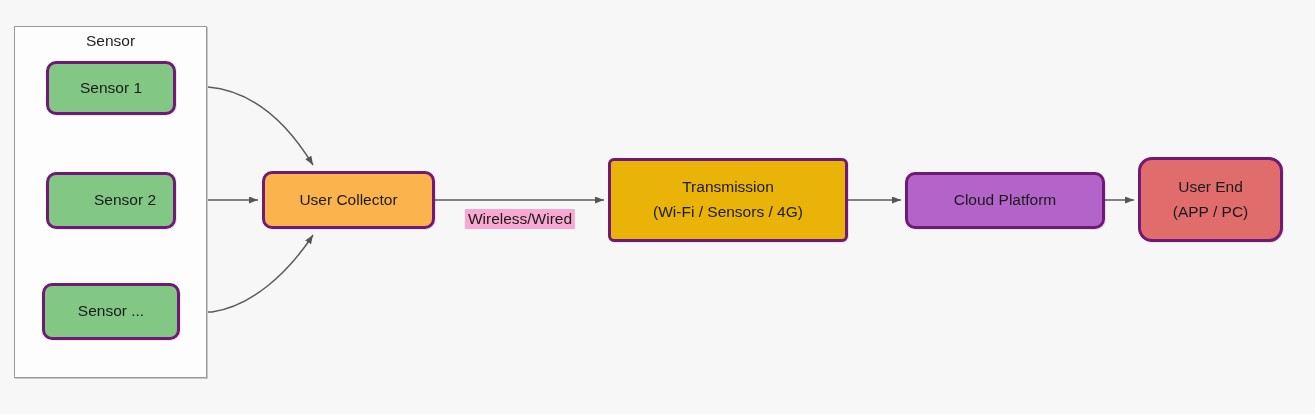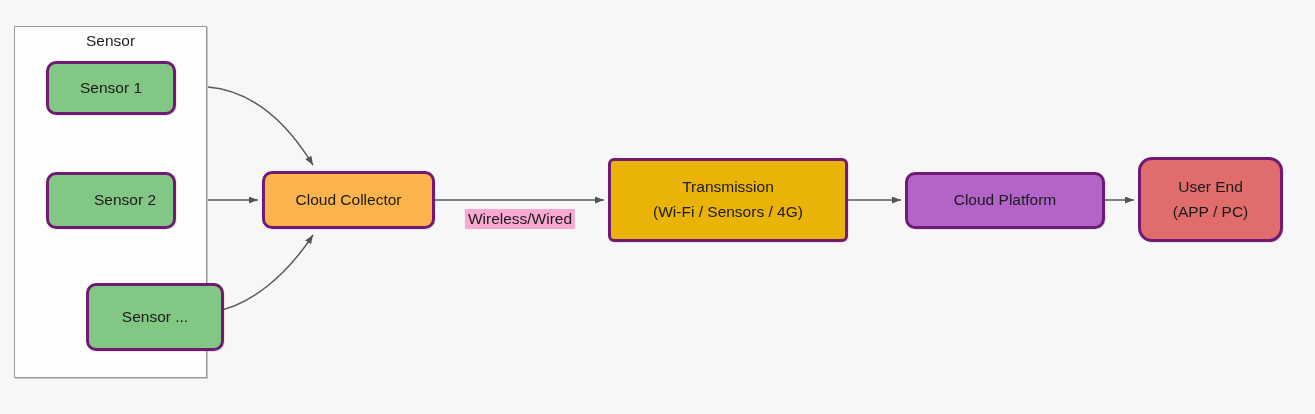--- a/index.html
+++ b/index.html
@@ -53,21 +53,21 @@
     line-height: 1.6;
   }
   .node.green  { background: #82C784; }
   .node.orange { background: #FBB44D; }
   .node.blue   { background: #eab308; border-radius: 6px; }
   .node.purple { background: #B364C9; }
   .node.red    { background: #E06C6C; border-radius: 14px; }
 
   .n-sensor1       { left: 46px;   top: 61px;  width: 130px; height: 54px; }
   .n-sensor2       { left: 46px;   top: 172px; width: 130px; height: 57px; padding-left: 28px; }
-  .n-sensor-etc    { left: 42px;   top: 283px; width: 138px; height: 68px; margin-left: 44px; }
+  .n-sensor-etc    { left: 42px;   top: 283px; width: 138px; height: 57px; }
   .n-collector     { left: 262px;  top: 171px; width: 173px; height: 58px; }
   .n-transmission  { left: 608px;  top: 158px; width: 240px; height: 84px; }
   .n-cloud         { left: 905px;  top: 172px; width: 200px; height: 57px; }
   .n-userend       { left: 1138px; top: 157px; width: 145px; height: 85px; }
 
   .edge-label {
     position: absolute;
     left: 520px; top: 200px;
     transform: translate(-50%, -50%);
     background: #f9a8d4;
@@ -106,21 +106,21 @@
 
   <div class="node green n-sensor2">
     <span>Sensor 2</span>
   </div>
 
   <div class="node green n-sensor-etc">
     <span>Sensor ...</span>
   </div>
 
   <div class="node orange n-collector">
-    <span>Cloud Collector</span>
+    <span>User Collector</span>
   </div>
 
   <div class="node blue n-transmission">
     <span>Transmission</span>
     <span>(Wi-Fi / Sensors / 4G)</span>
   </div>
 
   <div class="node purple n-cloud">
     <span>Cloud Platform</span>
   </div>

